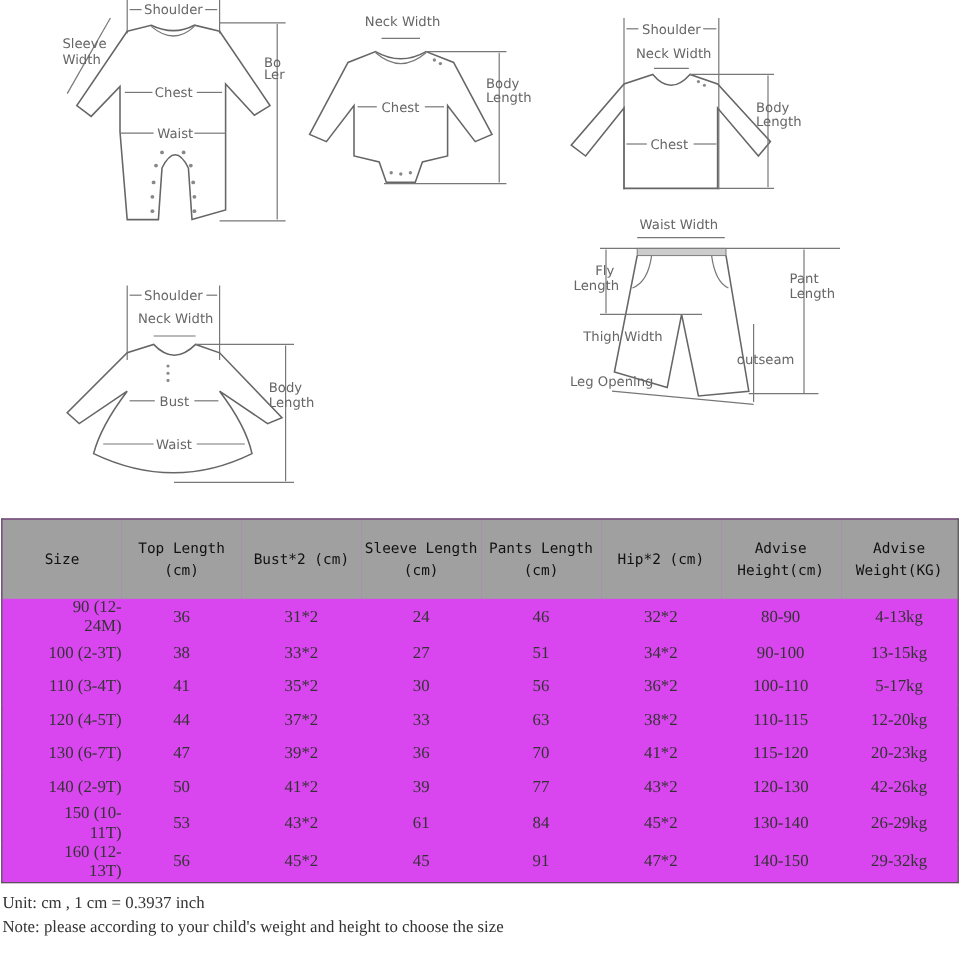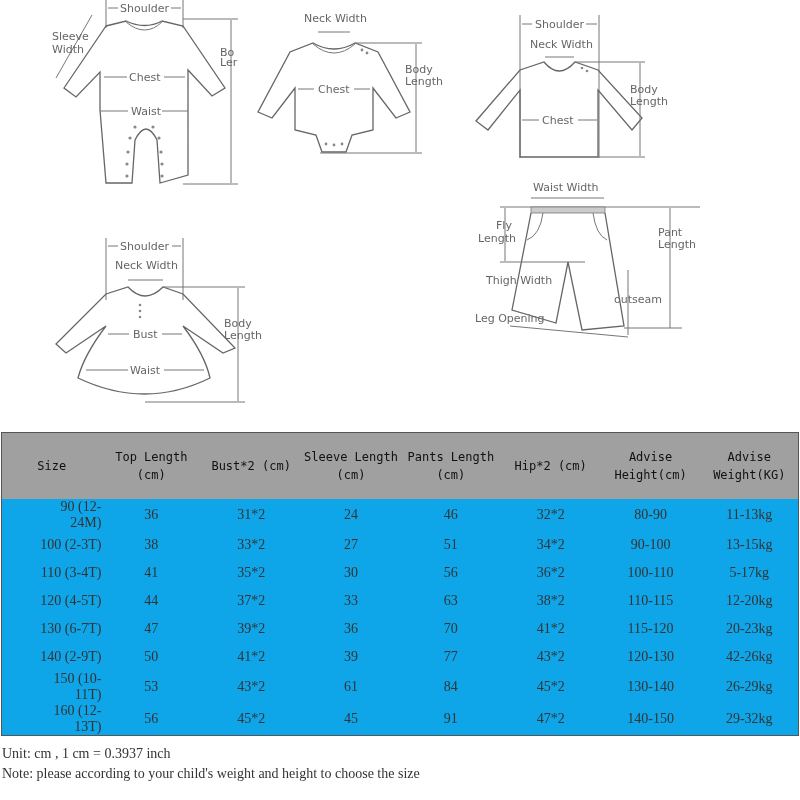--- a/index.html
+++ b/index.html
@@ -7,21 +7,21 @@
   body { position:relative; font-family:"Liberation Sans", sans-serif; color:#555; }
   .diagrams { position:absolute; left:0; top:0; width:668px; height:425px; }
   .diagrams svg { position:absolute; left:0; top:0; }
   .lbl { font-family:"DejaVu Sans", sans-serif; font-size:11px; fill:#666; }
   .ln { stroke:#666; stroke-width:1.3; fill:none; }
   .lnt { stroke:#777; stroke-width:1; fill:none; }
   .dot { fill:#888; }
 
   .size-table {
     position:absolute; left:1px; top:432px; width:798px; height:291px;
-    border:1px solid #555; border-collapse:collapse; background:#0ea5e9;
+    border:1px solid #555; border-collapse:collapse; background:#d946ef;
   }
   .size-table thead tr { background:#a0a0a0; height:66px; }
   .size-table th {
     font-family:"DejaVu Sans Mono", monospace; font-weight:normal; font-size:12px;
     color:#111; text-align:center; line-height:18px; white-space:pre-line;
   }
   .size-table td {
     font-family:"Liberation Serif", serif; font-size:14px; color:#333;
     text-align:center; height:28px;
   }
@@ -190,21 +190,21 @@
   </thead>
   <tbody>
     <tr>
       <td class="sz">90 (12-24M)</td>
       <td>36</td>
       <td>31*2</td>
       <td>24</td>
       <td>46</td>
       <td>32*2</td>
       <td>80-90</td>
-      <td>11-13kg</td>
+      <td>4-13kg</td>
     </tr>
     <tr>
       <td class="sz">100 (2-3T)</td>
       <td>38</td>
       <td>33*2</td>
       <td>27</td>
       <td>51</td>
       <td>34*2</td>
       <td>90-100</td>
       <td>13-15kg</td>

